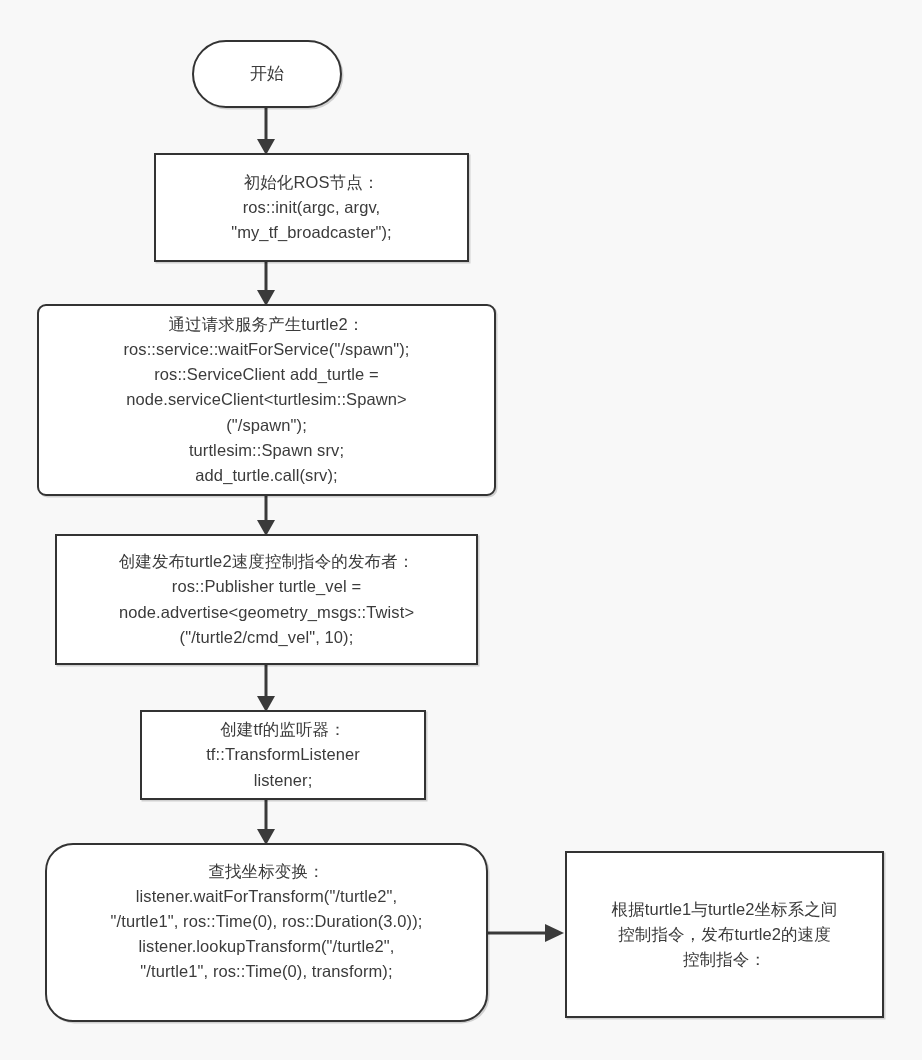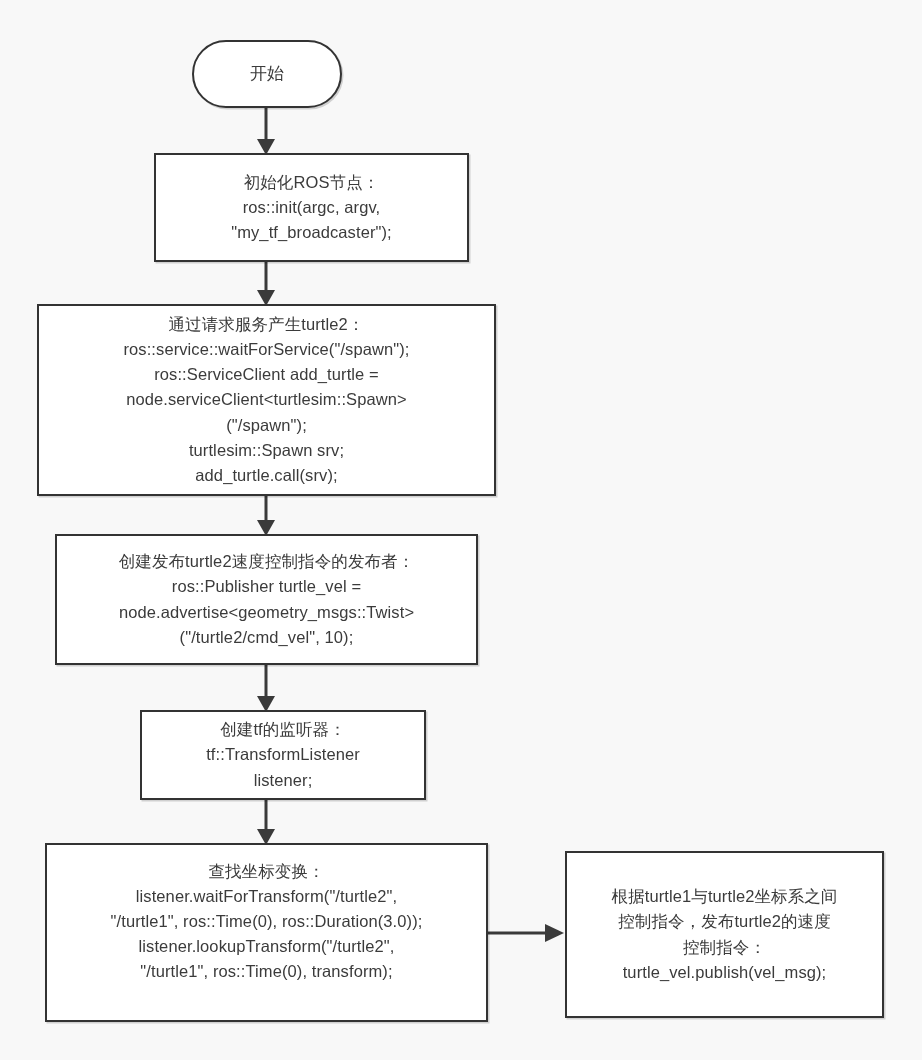--- a/index.html
+++ b/index.html
@@ -110,21 +110,21 @@
   </div>
 
   <div class="node" style="left:110px; top:153px; width:315px; height:109px;margin-left:44px;">
     <div class="lines">
         <span class="ln">初始化ROS节点：</span>
         <span class="ln">ros::init(argc, argv,</span>
         <span class="ln">"my_tf_broadcaster");</span>
       </div>
   </div>
 
-  <div class="node" style="left:37px; top:304px; width:459px; height:192px;">
+  <div class="node" style="left:37px; top:304px; width:459px; height:192px;border-radius:9px;">
     <div class="lines">
         <span class="ln">通过请求服务产生turtle2：</span>
         <span class="ln">ros::service::waitForService("/spawn");</span>
         <span class="ln">ros::ServiceClient add_turtle =</span>
         <span class="ln">node.serviceClient&lt;turtlesim::Spawn&gt;</span>
         <span class="ln">("/spawn");</span>
         <span class="ln">turtlesim::Spawn srv;</span>
         <span class="ln">add_turtle.call(srv);</span>
       </div>
   </div>
@@ -139,32 +139,31 @@
   </div>
 
   <div class="node" style="left:124px; top:710px; width:286px; height:90px;margin-left:16px;">
     <div class="lines">
         <span class="ln">创建tf的监听器：</span>
         <span class="ln">tf::TransformListener</span>
         <span class="ln">listener;</span>
       </div>
   </div>
 
-  <div class="node" style="left:45px; top:843px; width:443px; height:179px; align-items:flex-start;">
+  <div class="node" style="left:45px; top:843px; width:443px; height:179px; align-items:flex-start;border-radius:28px;">
     <div class="lines" style="padding-top:14px;">
         <span class="ln">查找坐标变换：</span>
         <span class="ln">listener.waitForTransform("/turtle2",</span>
         <span class="ln">"/turtle1", ros::Time(0), ros::Duration(3.0));</span>
         <span class="ln">listener.lookupTransform("/turtle2",</span>
         <span class="ln">"/turtle1", ros::Time(0), transform);</span>
       </div>
   </div>
 
   <div class="node" style="left:565px; top:851px; width:319px; height:167px;">
     <div class="lines">
         <span class="ln">根据turtle1与turtle2坐标系之间</span>
         <span class="ln">控制指令，发布turtle2的速度</span>
         <span class="ln">控制指令：</span>
-        <span class="ln">turtle_vel.publish(vel_msg);</span>
       </div>
   </div>
 
 </div>
 
 </body></html>

